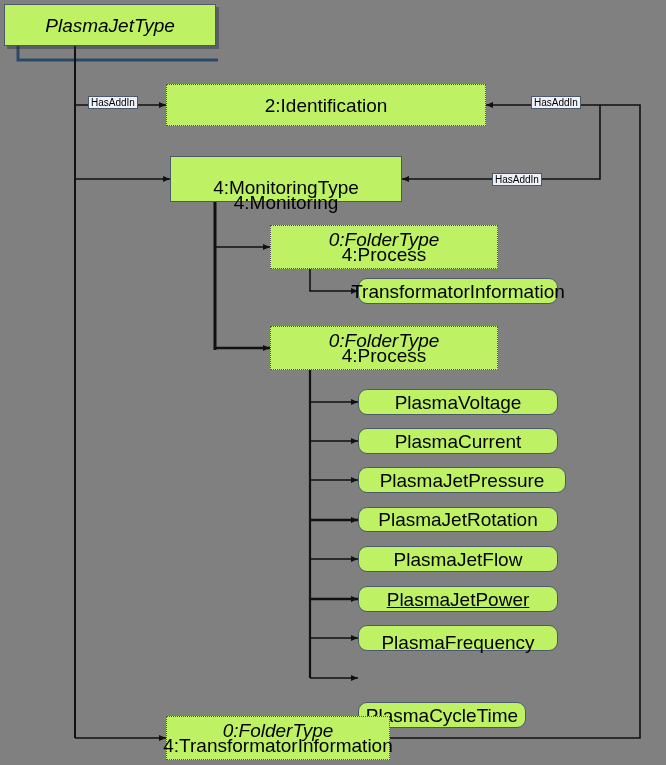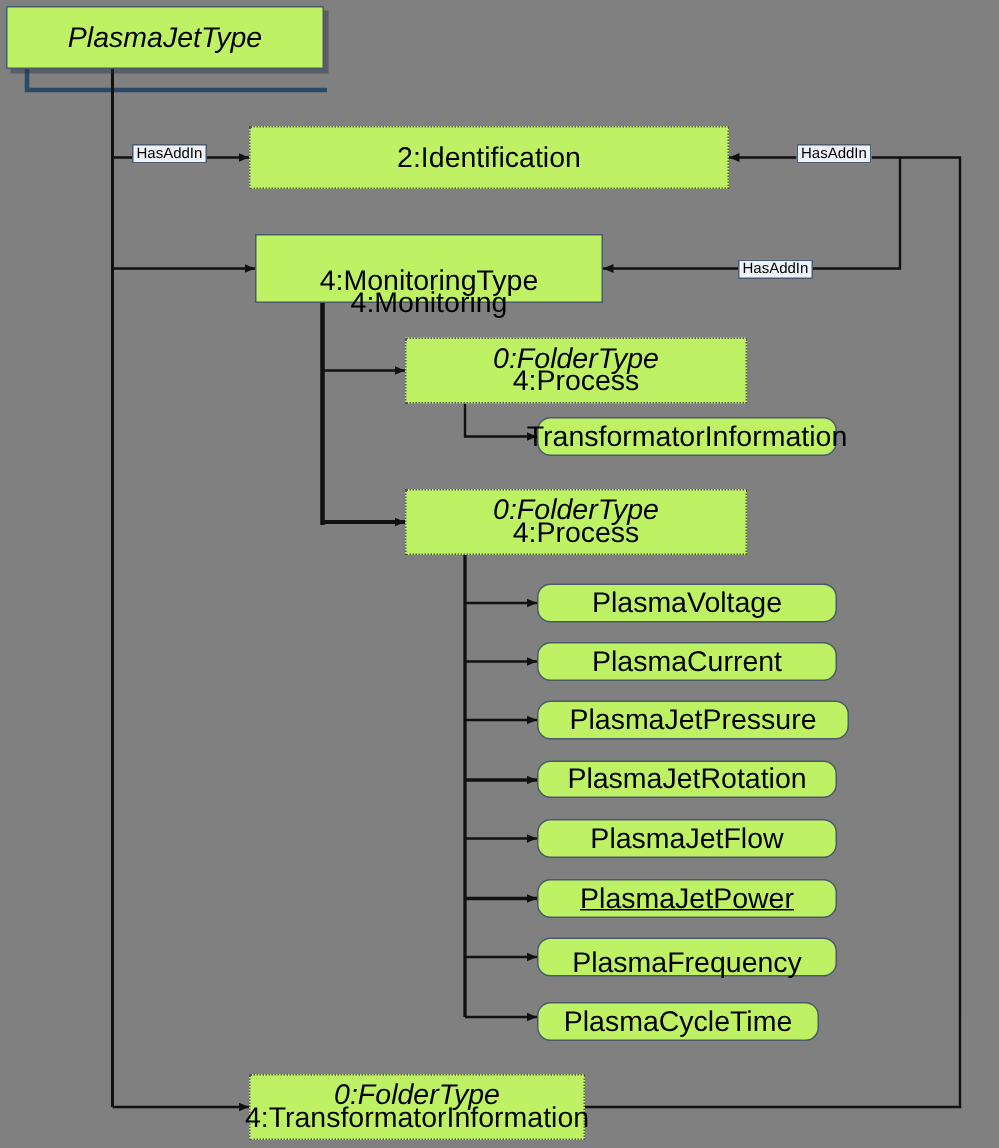--- a/index.html
+++ b/index.html
@@ -120,21 +120,21 @@
     </div>
     <div class="node solid rounded" style="left: 358px; top: 546px; width: 200px; height: 26px;">
       <div>PlasmaJetFlow</div>
     </div>
     <div class="node solid rounded" style="left: 358px; top: 586px; width: 200px; height: 26px; text-decoration: underline;">
       <div>PlasmaJetPower</div>
     </div>
     <div class="node solid rounded" style="left: 358px; top: 625px; width: 200px; height: 26px; justify-content: flex-end;">
       <div>PlasmaFrequency</div>
     </div>
-    <div class="node solid rounded" style="left: 358px; top: 668px; width: 188px; height: 26px;">
+    <div class="node solid rounded" style="left: 358px; top: 702px; width: 168px; height: 26px;">
       <div>PlasmaCycleTime</div>
     </div>
     <div class="node dotted" style="left: 166px; top: 716px; width: 224px; height: 44px;">
       <div class="t1">0:FolderType</div>
       <div>4:TransformatorInformation</div>
     </div>
   </div>
 <div id="labels">
     <div class="edge-label" style="left: 88px; top: 96px;">HasAddIn</div>
     <div class="edge-label" style="left: 531px; top: 96px;">HasAddIn</div>

